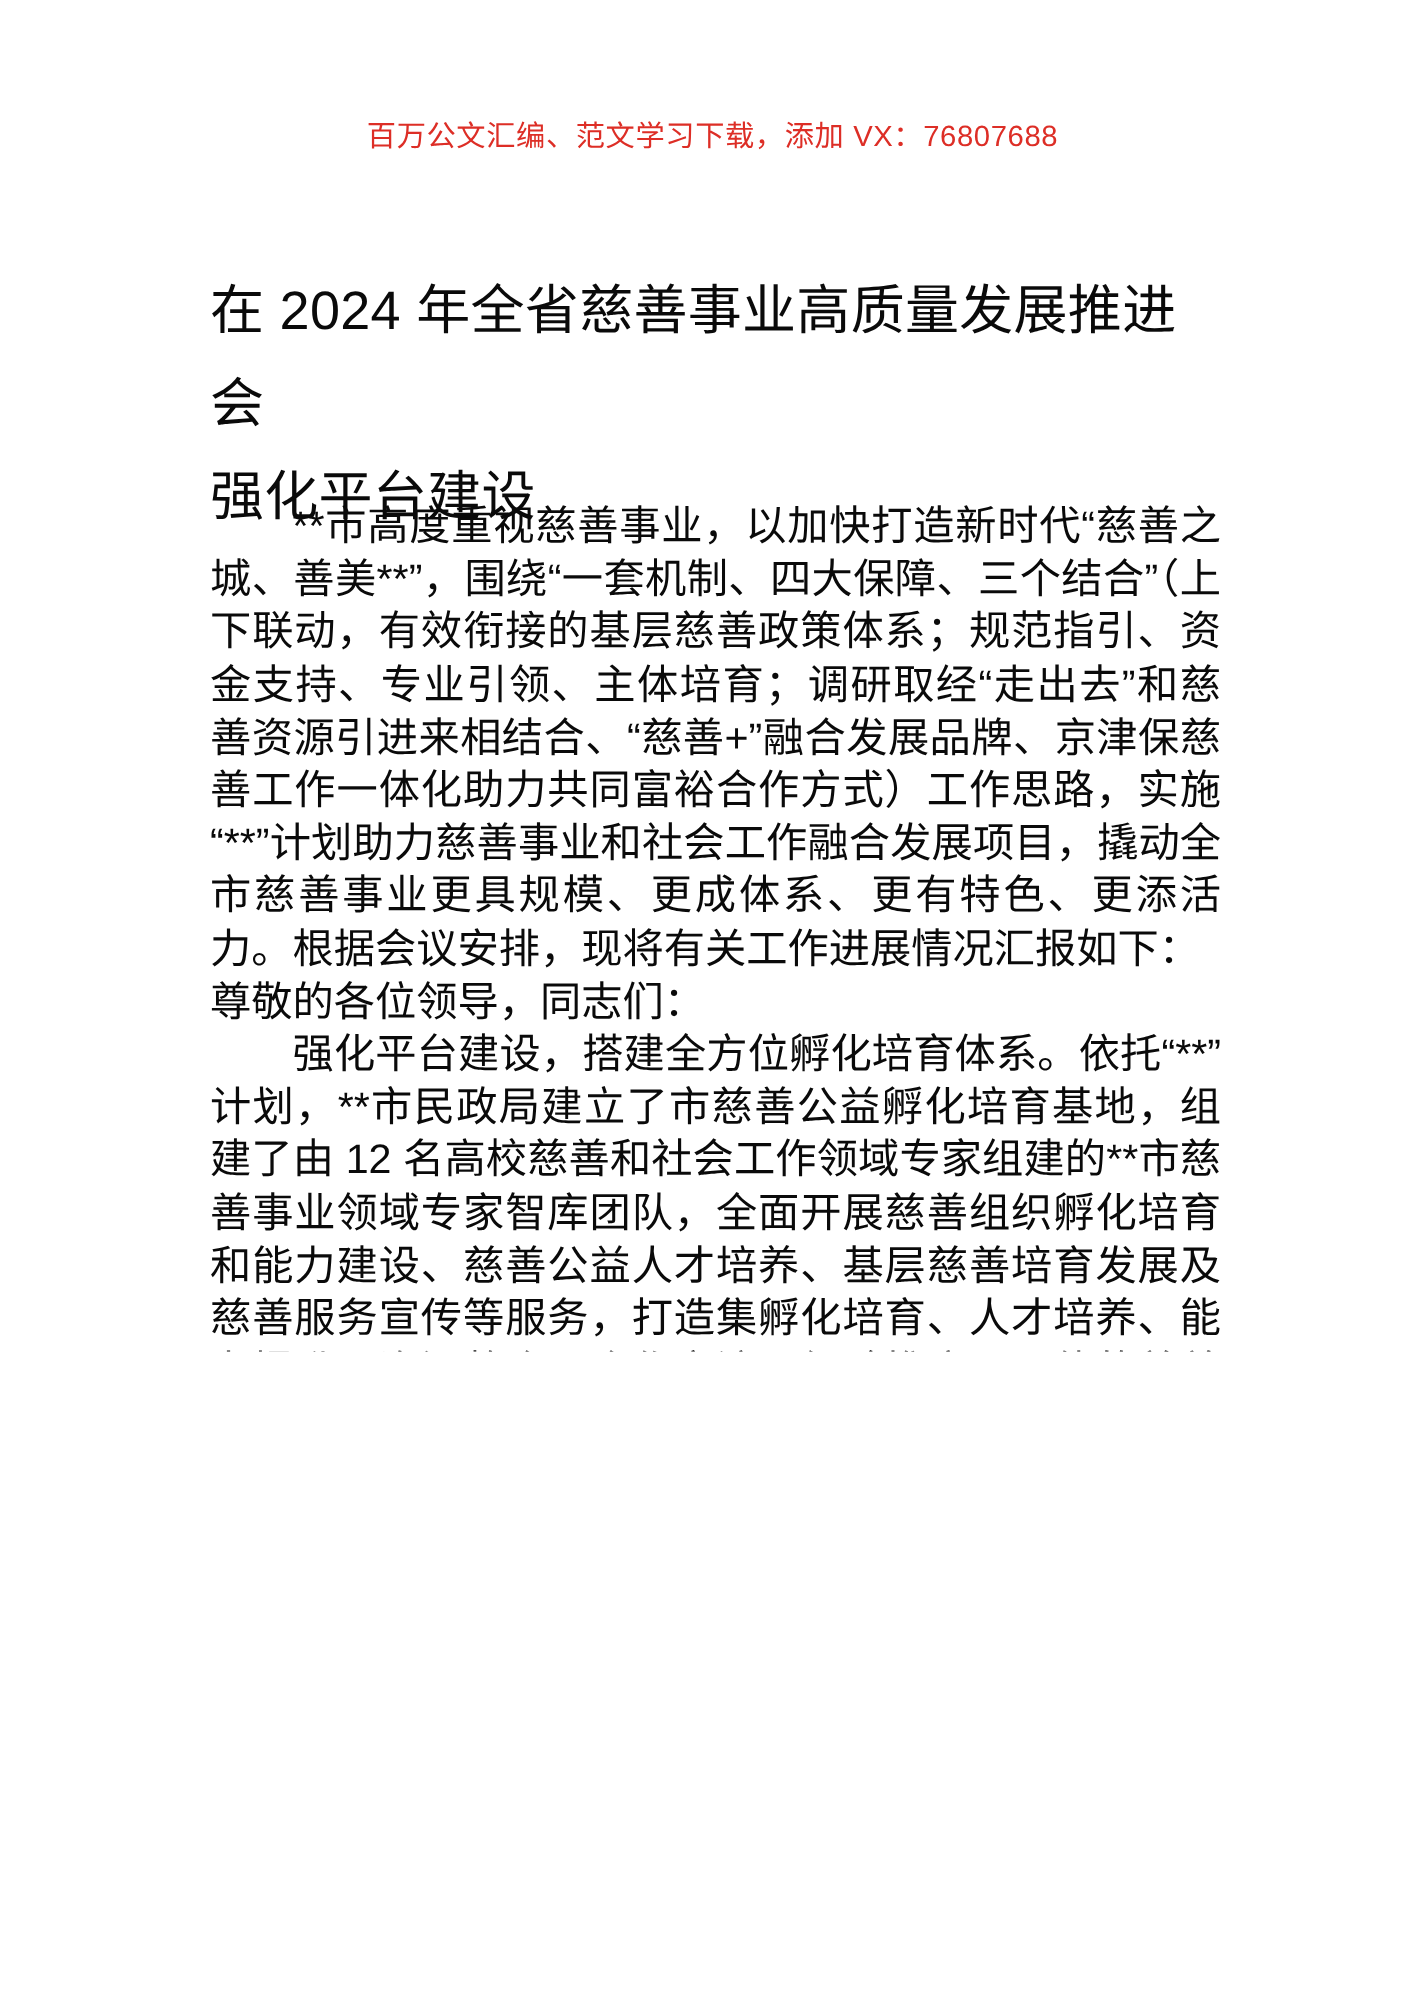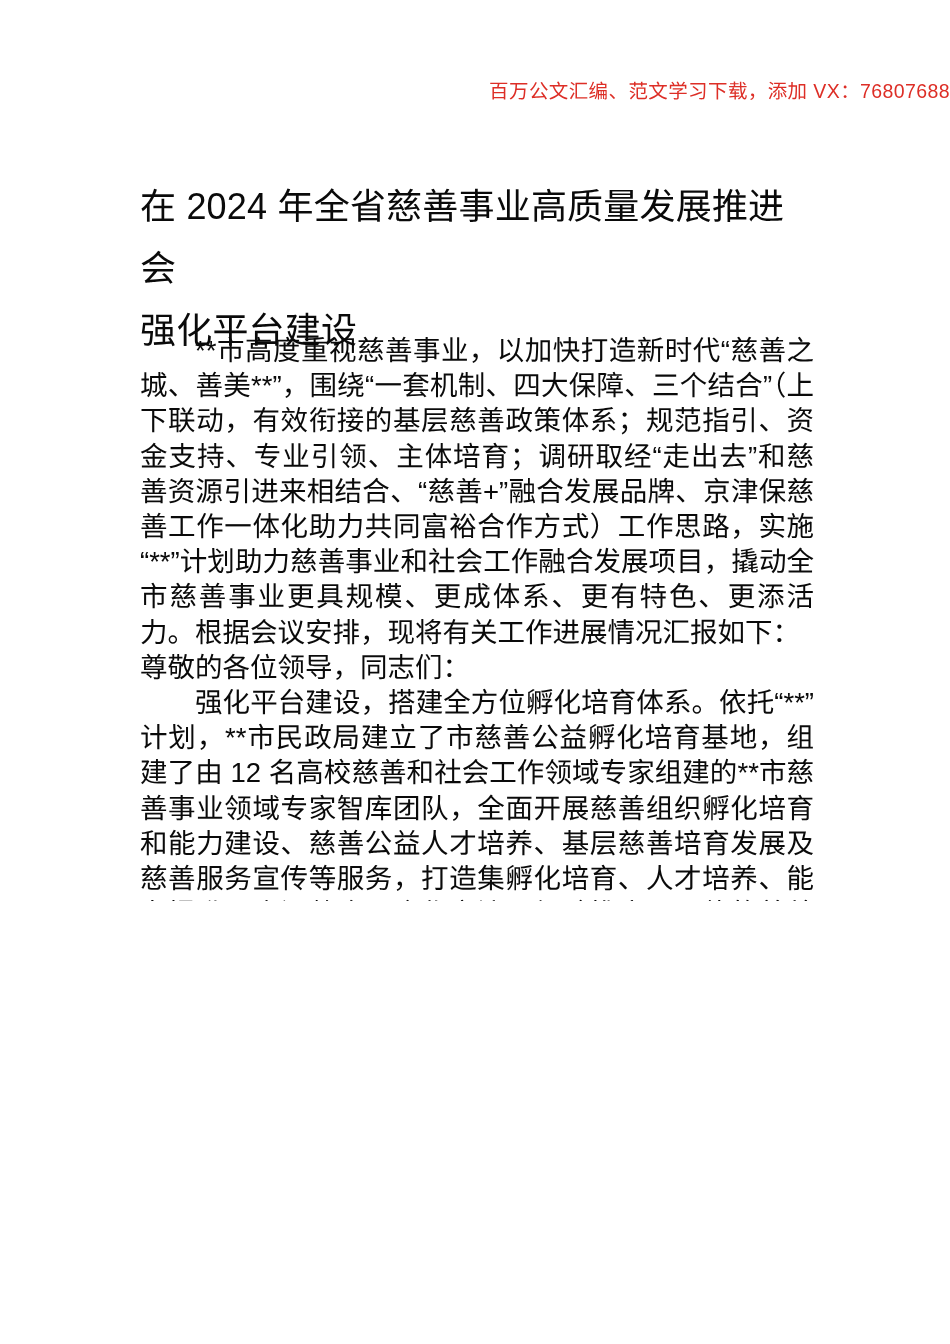--- a/index.html
+++ b/index.html
@@ -23,21 +23,21 @@
     background: #ffffff;
     box-sizing: border-box;
   }
 
   
   .promo-header {
     position: absolute;
     top: 79px;
     left: 0;
     width: 950px;
-    text-align: right;
+    text-align: center;
     font-size: 19.5px;
     letter-spacing: 0.4px;
     color: #DD2E26;
     white-space: nowrap;
     line-height: 1.25;
   }
 
   
   .doc-title {
     position: absolute;

